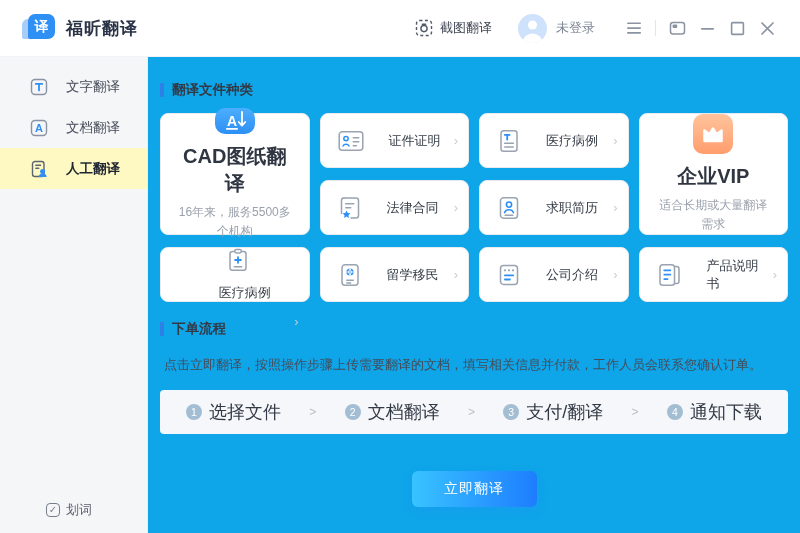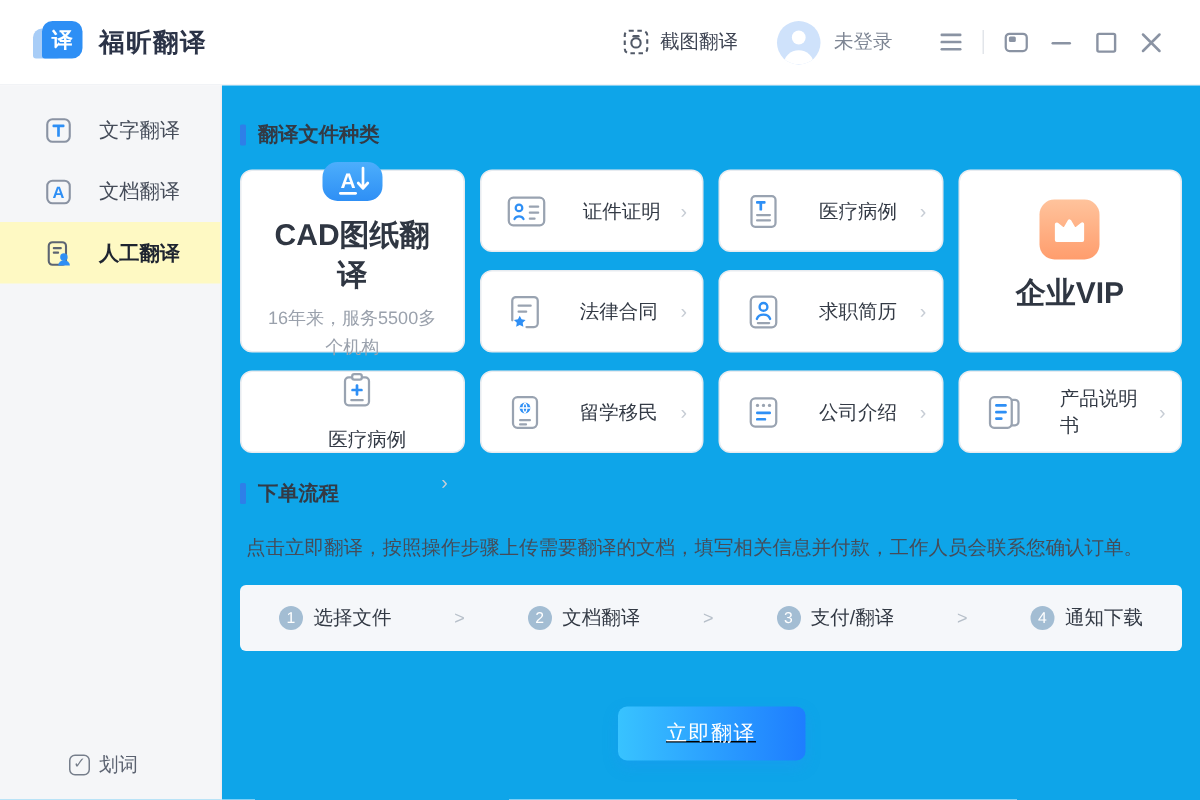--- a/index.html
+++ b/index.html
@@ -84,24 +84,24 @@
   .flow-desc { font-size:13px; color:#454c59; margin:18px 4px 16px 4px; }
   .steps-bar {
     background:#f5f7fa; border-radius:4px; height:44px;
     display:flex; align-items:center; justify-content:space-between; padding:0 26px;
   }
   .step { display:flex; align-items:center; gap:7px; }
   .step-num {
     width:16px; height:16px; border-radius:50%; background:#a3bdd3; color:#fff;
     font-size:10.5px; display:flex; align-items:center; justify-content:center;
   }
-  .step-label { font-size:13px; color:#333a45; font-weight:500; }
+  .step-label { font-size:18px; color:#333a45; font-weight:500; }
   .step-sep { color:#b6bfc9; font-size:12px; }
 
-  .cta-row { display:flex; justify-content:center; margin-top:37px;text-decoration:underline; }
+  .cta-row { display:flex; justify-content:center; margin-top:37px; }
   .cta-btn {
     width:125px; height:36px; border:none; border-radius:6px; cursor:pointer;
     background:linear-gradient(90deg,#38c3ff,#1e7dff);
     color:#fff; font-size:14px; font-family:inherit; letter-spacing:1px;
     box-shadow:0 4px 10px rgba(45,139,250,.25);
   }
   svg { display:block; }
 </style>
 </head>
 <body>
@@ -258,20 +258,21 @@
         <span class="chev">›</span>
       </div>
 
       <div class="card big" style="grid-column:4; grid-row:1 / span 2;">
         <div class="big-icon vip">
           <svg width="24" height="24" viewBox="0 0 24 24">
             <path d="M3.5 19 L3.5 8.5 L8.5 12.5 L12 6.5 L15.5 12.5 L20.5 8.5 L20.5 19 Z" fill="#ffffff" stroke="#ffffff" stroke-width="2.5" stroke-linejoin="round"></path>
           </svg>
         </div>
         <div class="big-title">企业VIP</div>
+        <div class="big-sub">适合长期或大量翻译需求</div>
       </div>
 
       <div class="card small" style="grid-column:2; grid-row:2;">
         <span>
           <svg width="24" height="24" viewBox="0 0 24 24">
             <path d="M6 2 h12 a2.5 2.5 0 0 1 2.5 2.5 v15 a2.5 2.5 0 0 1 -2.5 2.5 h-5" fill="none" stroke="#99a3b1" stroke-width="1.5" stroke-linecap="round"></path>
             <path d="M6 2 a2.5 2.5 0 0 0 -2.5 2.5 v13" fill="none" stroke="#99a3b1" stroke-width="1.5" stroke-linecap="round"></path>
             <rect x="7" y="7" width="9.5" height="1.5" rx="0.7" fill="#99a3b1"></rect>
             <rect x="7" y="11" width="6.5" height="1.5" rx="0.7" fill="#99a3b1"></rect>
             <path d="M8.5 14.5 l1.2 2.4 2.7.4 -1.95 1.9 .45 2.7 -2.4-1.3 -2.4 1.3 .45-2.7 -1.95-1.9 2.7-.4 Z" fill="#2e8ff5"></path>

